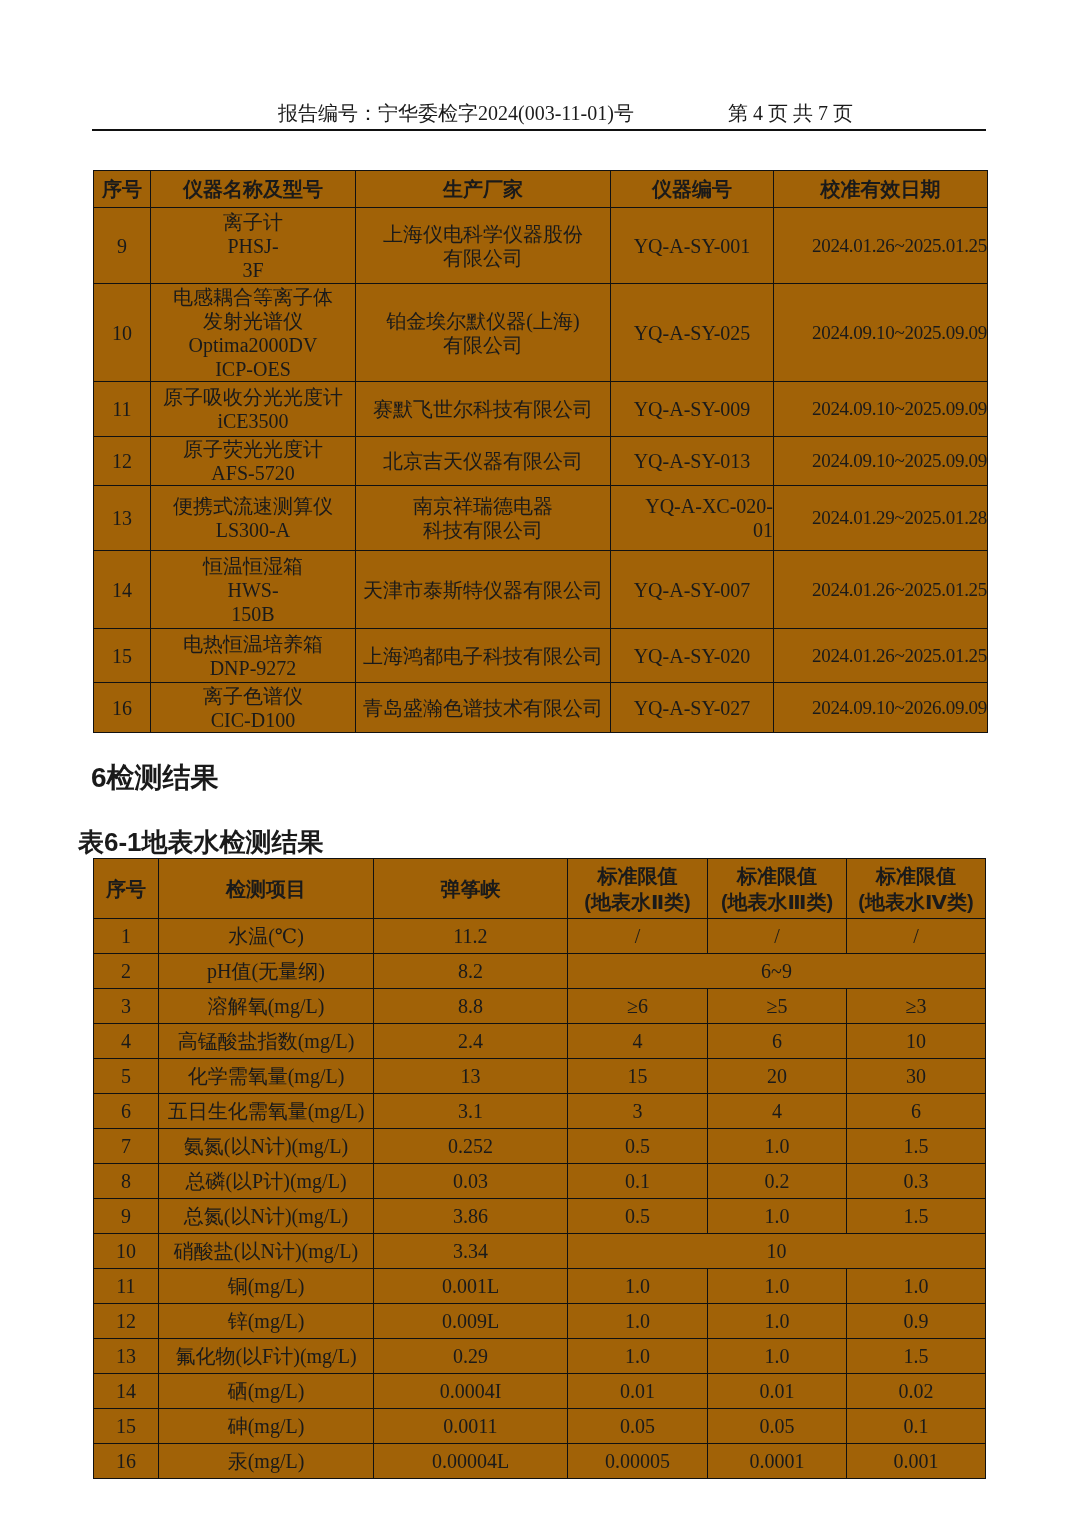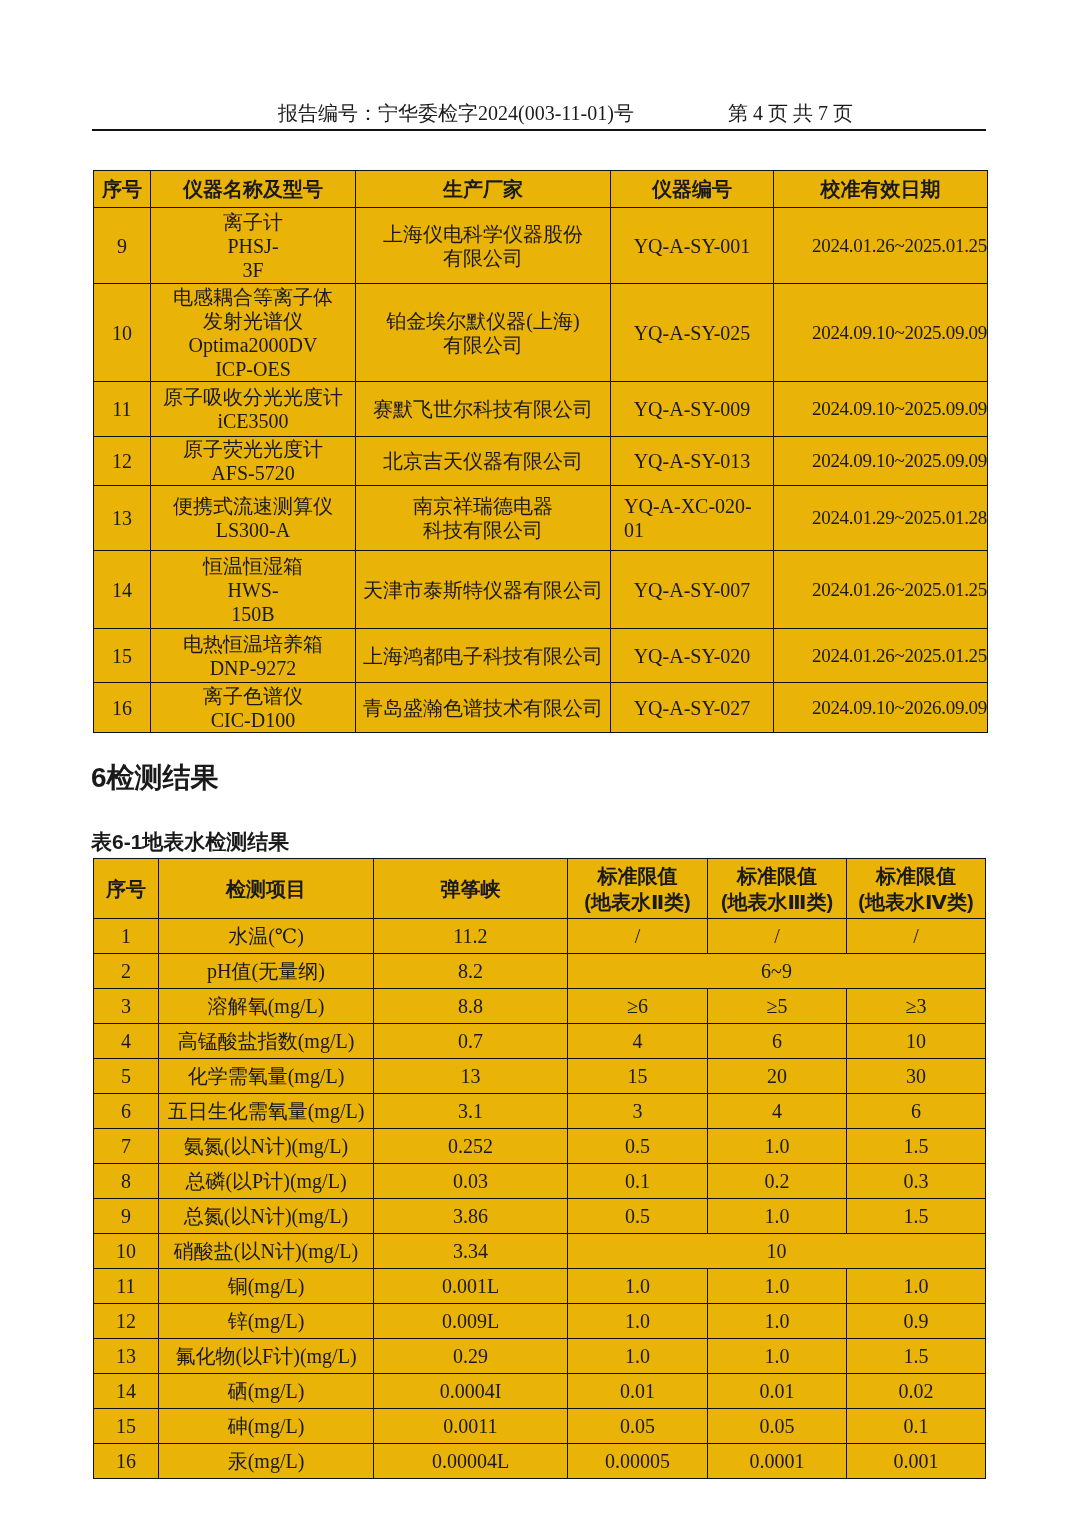--- a/index.html
+++ b/index.html
@@ -7,45 +7,45 @@
   .page {
     position:relative; width:1075px; height:1521px; margin:0 auto;
     background:#ffffff; color:#1a1a1a; overflow:hidden;
     font-family:"Liberation Serif","DejaVu Serif",serif;
   }
   .hdr-text { position:absolute; font-size:20px; white-space:nowrap; }
   #hdr-report { top:100px; left:278px; }
   #hdr-page   { top:100px; left:728px;text-align:center; }
   .hdr-rule { position:absolute; top:129px; left:92px; width:894px; height:2px; background:#111; }
 
-  table.doc-table { border-collapse:collapse; table-layout:fixed; position:absolute; background:#eab308; }
+  table.doc-table { border-collapse:collapse; table-layout:fixed; position:absolute; background:#a16207; }
   #instrument-table { left:93px; top:170px; width:894px; }
   #result-table     { left:93px; top:858px; width:892px; }
   .doc-table th, .doc-table td {
     border:1px solid #111; text-align:center; vertical-align:middle;
     white-space:pre-line; overflow:hidden; padding:0;
   }
   .doc-table th {
     font-family:"Liberation Sans","DejaVu Sans",sans-serif;
     font-weight:bold; font-size:20px; line-height:26px;
   }
   .doc-table td { font-size:20px; line-height:24px; }
-  td.left   { text-align:left; }
+  td.left   { text-align:right; }
   td.pad14  { padding-left:13px; }
   td.datecell { text-align:right; padding-left:5px; font-size:19px; letter-spacing:-0.3px; }
 
   .section-title {
     position:absolute; left:91px; top:761px;
     font-family:"Liberation Sans","DejaVu Sans",sans-serif;
     font-weight:bold; font-size:28px; line-height:34px;
   }
   .table-caption {
-    position:absolute; left:91px; top:829px;
+    position:absolute; left:78px; top:829px;
     font-family:"Liberation Sans","DejaVu Sans",sans-serif;
-    font-weight:bold; font-size:21px; line-height:26px;text-align:right;
+    font-weight:bold; font-size:26px; line-height:26px;text-align:right;
   }
 </style>
 </head>
 <body>
 
 <div class="page">
   <span class="hdr-text" id="hdr-report">报告编号：宁华委检字2024(003-11-01)号</span>
   <span class="hdr-text" id="hdr-page">第 4 页 共 7 页</span>
   <div class="hdr-rule"></div>
 
@@ -186,21 +186,21 @@
           <td>3</td>
           <td>溶解氧(mg/L)</td>
           <td>8.8</td>
           <td>≥6</td>
           <td>≥5</td>
           <td>≥3</td>
         </tr>
         <tr style="height: 35px;">
           <td>4</td>
           <td>高锰酸盐指数(mg/L)</td>
-          <td>0.7</td>
+          <td>2.4</td>
           <td>4</td>
           <td>6</td>
           <td>10</td>
         </tr>
         <tr style="height: 35px;">
           <td>5</td>
           <td>化学需氧量(mg/L)</td>
           <td>13</td>
           <td>15</td>
           <td>20</td>

